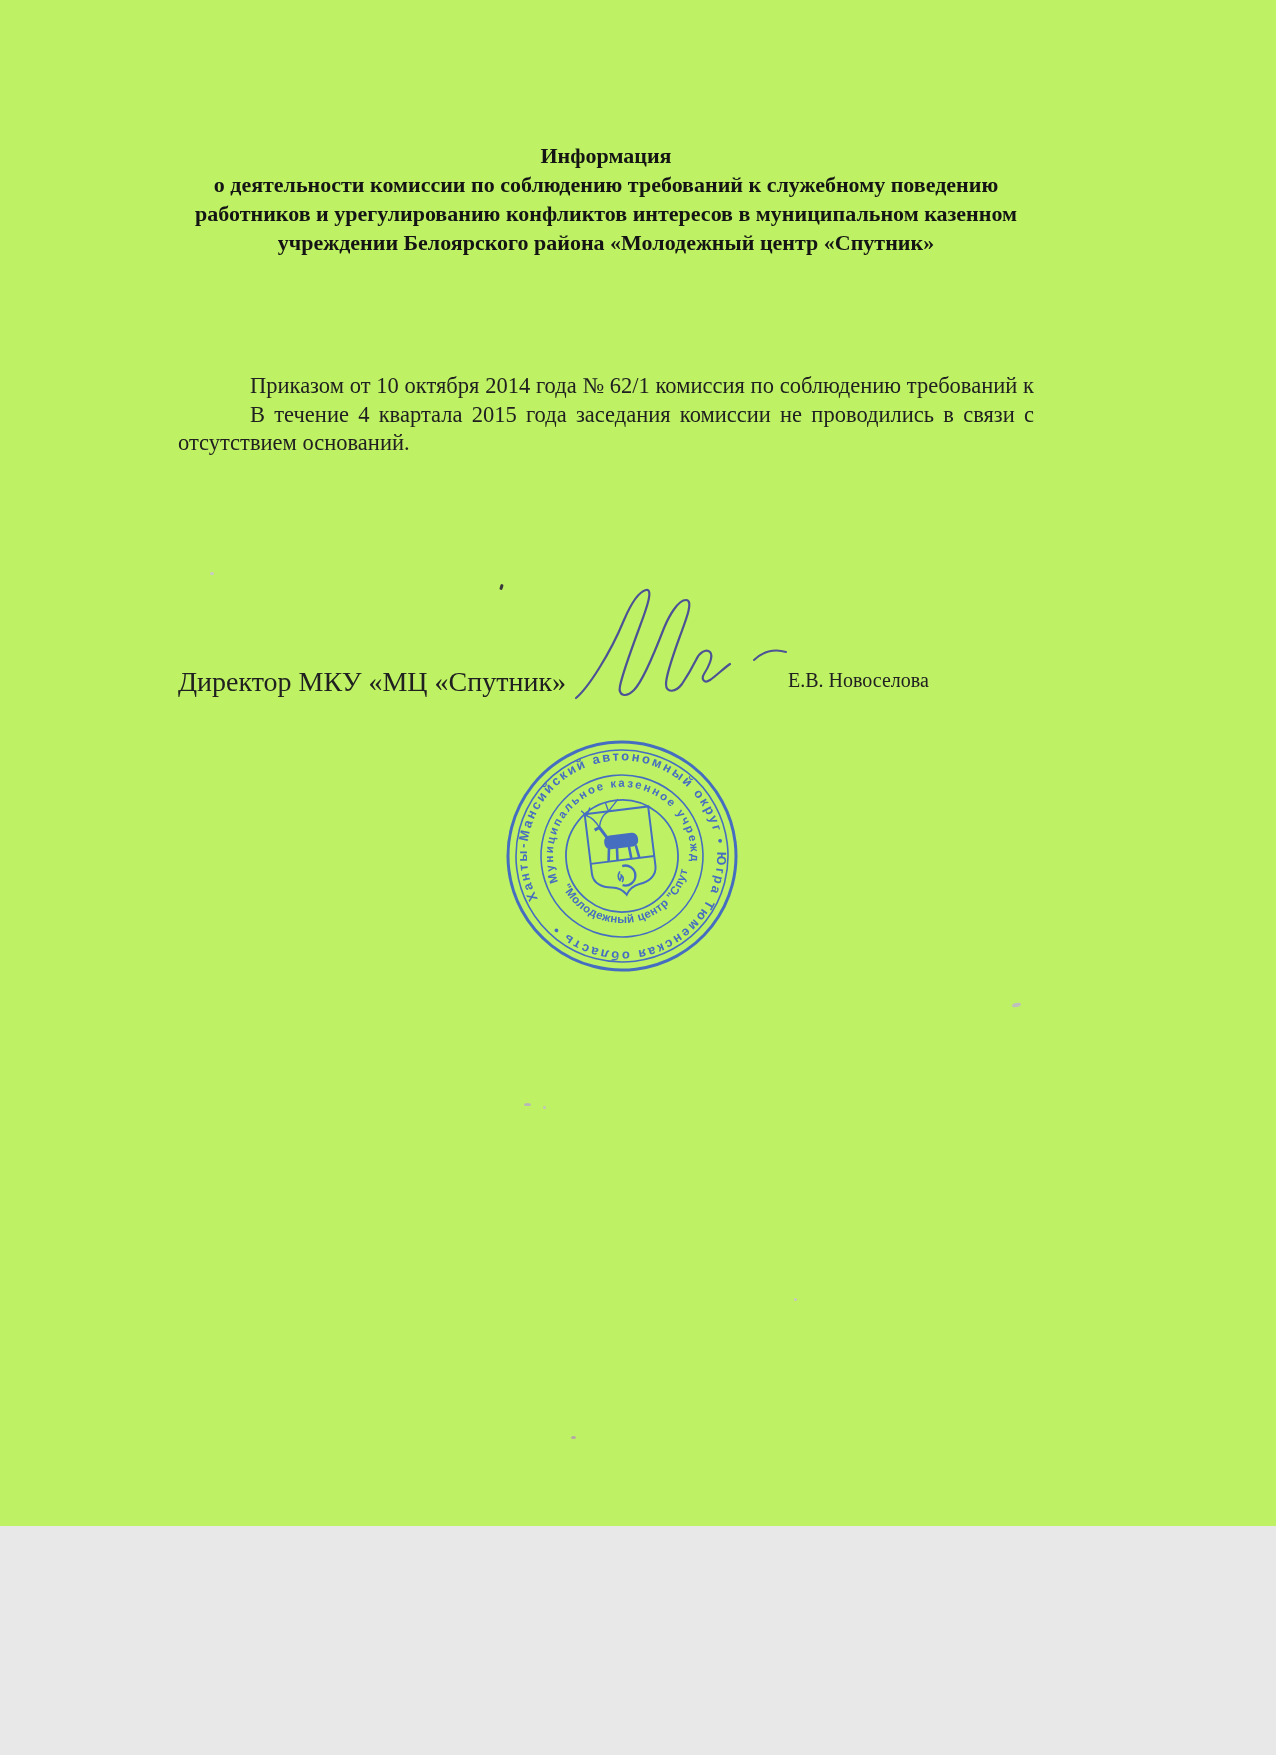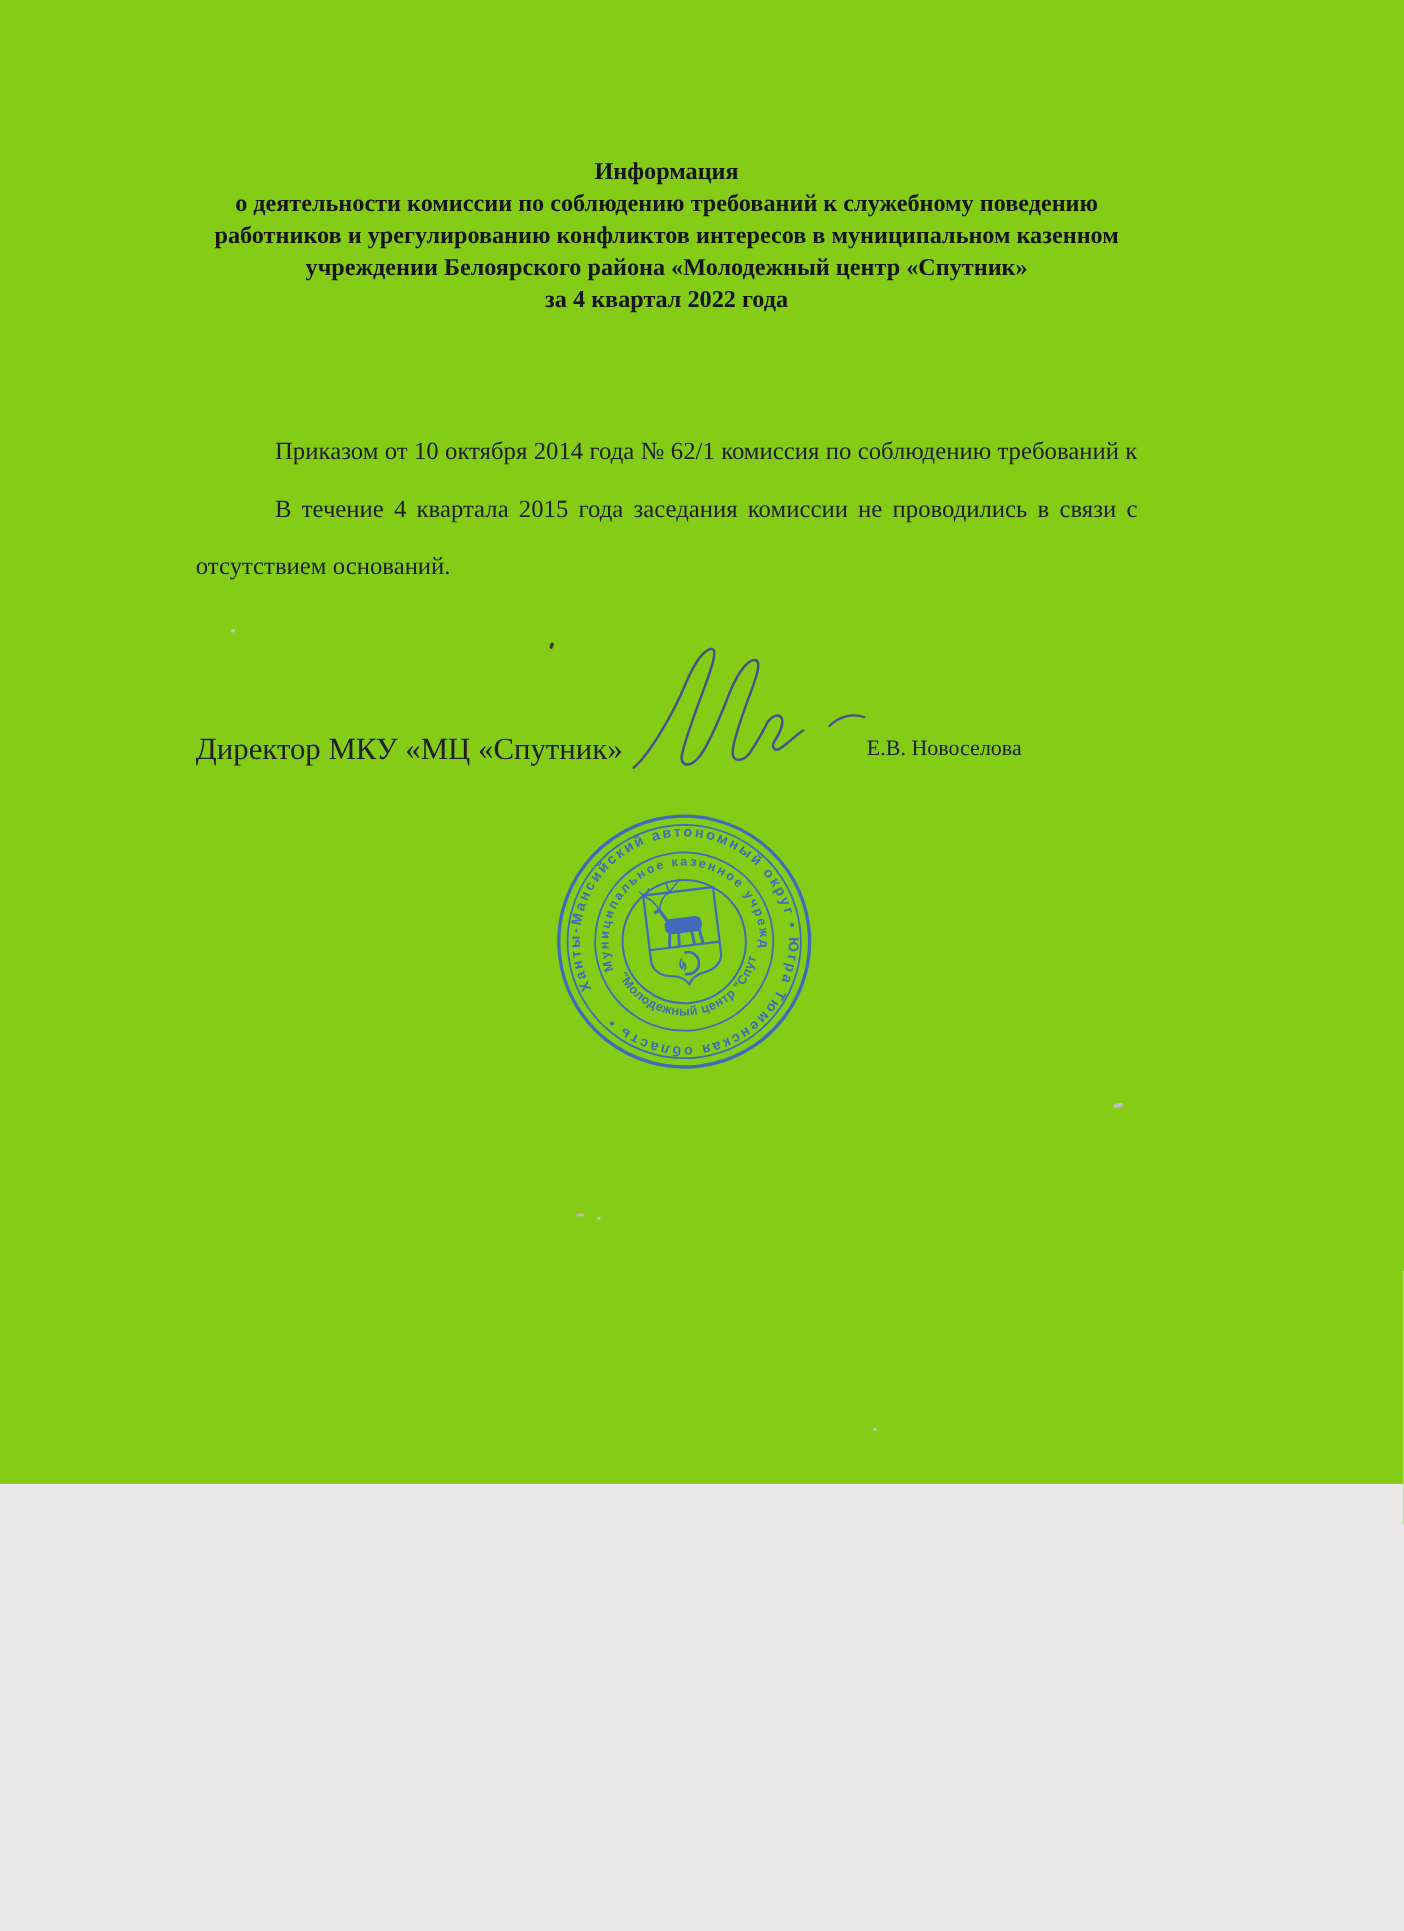--- a/index.html
+++ b/index.html
@@ -1,38 +1,38 @@
 <!DOCTYPE html>
 <html><head>
 <meta charset="utf-8">
 <style>
   html,body { margin:0; padding:0; background:#e8e8e8; }
   .page {
     position:relative;
-    width:1276px; height:1349px;
+    width:1276px; height:1526px;
     margin:0 auto;
-    background:#84cc16;
+    background:#bef264;
     font-family:"Liberation Serif", serif;
     color:#1c1c1c;
     overflow:hidden;
   }
   .title-block {
     position:absolute; left:170px; top:141px; width:872px;
     text-align:center;
     font-weight:bold;
     font-size:22px; line-height:29px;
     color:#141414;
   }
   .title-line { white-space:nowrap; }
   .body-block {
     position:absolute; left:178px; top:372px; width:856px;
     font-size:22.5px; line-height:28.6px;
     color:#202020;
   }
-  .body-line { text-align:justify; text-align-last:justify;margin-top:24px; }
+  .body-line { text-align:justify; text-align-last:justify; }
   .body-line.last { text-align-last:left; }
   .body-line.first { text-indent:72px; }
   .sig-label {
     position:absolute; left:178px; top:666px;
     font-size:28px; color:#202020; white-space:nowrap;
   }
   .sig-name {
     position:absolute; left:788px; top:669px;
     font-size:20px; color:#202020; white-space:nowrap;
   }
@@ -51,21 +51,20 @@
 </head>
 <body>
 
 <div class="page">
 
   <div class="title-block">
     <div class="title-line">Информация</div>
     <div class="title-line">о деятельности комиссии по соблюдению требований к служебному поведению</div>
     <div class="title-line">работников и урегулированию конфликтов интересов в муниципальном казенном</div>
     <div class="title-line">учреждении Белоярского района «Молодежный центр «Спутник»</div>
-    <div class="title-line">за 4 квартал 2022 года</div>
   </div>
 
   <div class="body-block">
     <div>
       <div class="body-line first">Приказом от 10 октября 2014 года № 62/1 комиссия по соблюдению требований к</div>
     </div>
     <div>
       <div class="body-line first">В течение 4 квартала 2015 года заседания комиссии не проводились в связи с</div>
       <div class="body-line last">отсутствием оснований.</div>
     </div>

